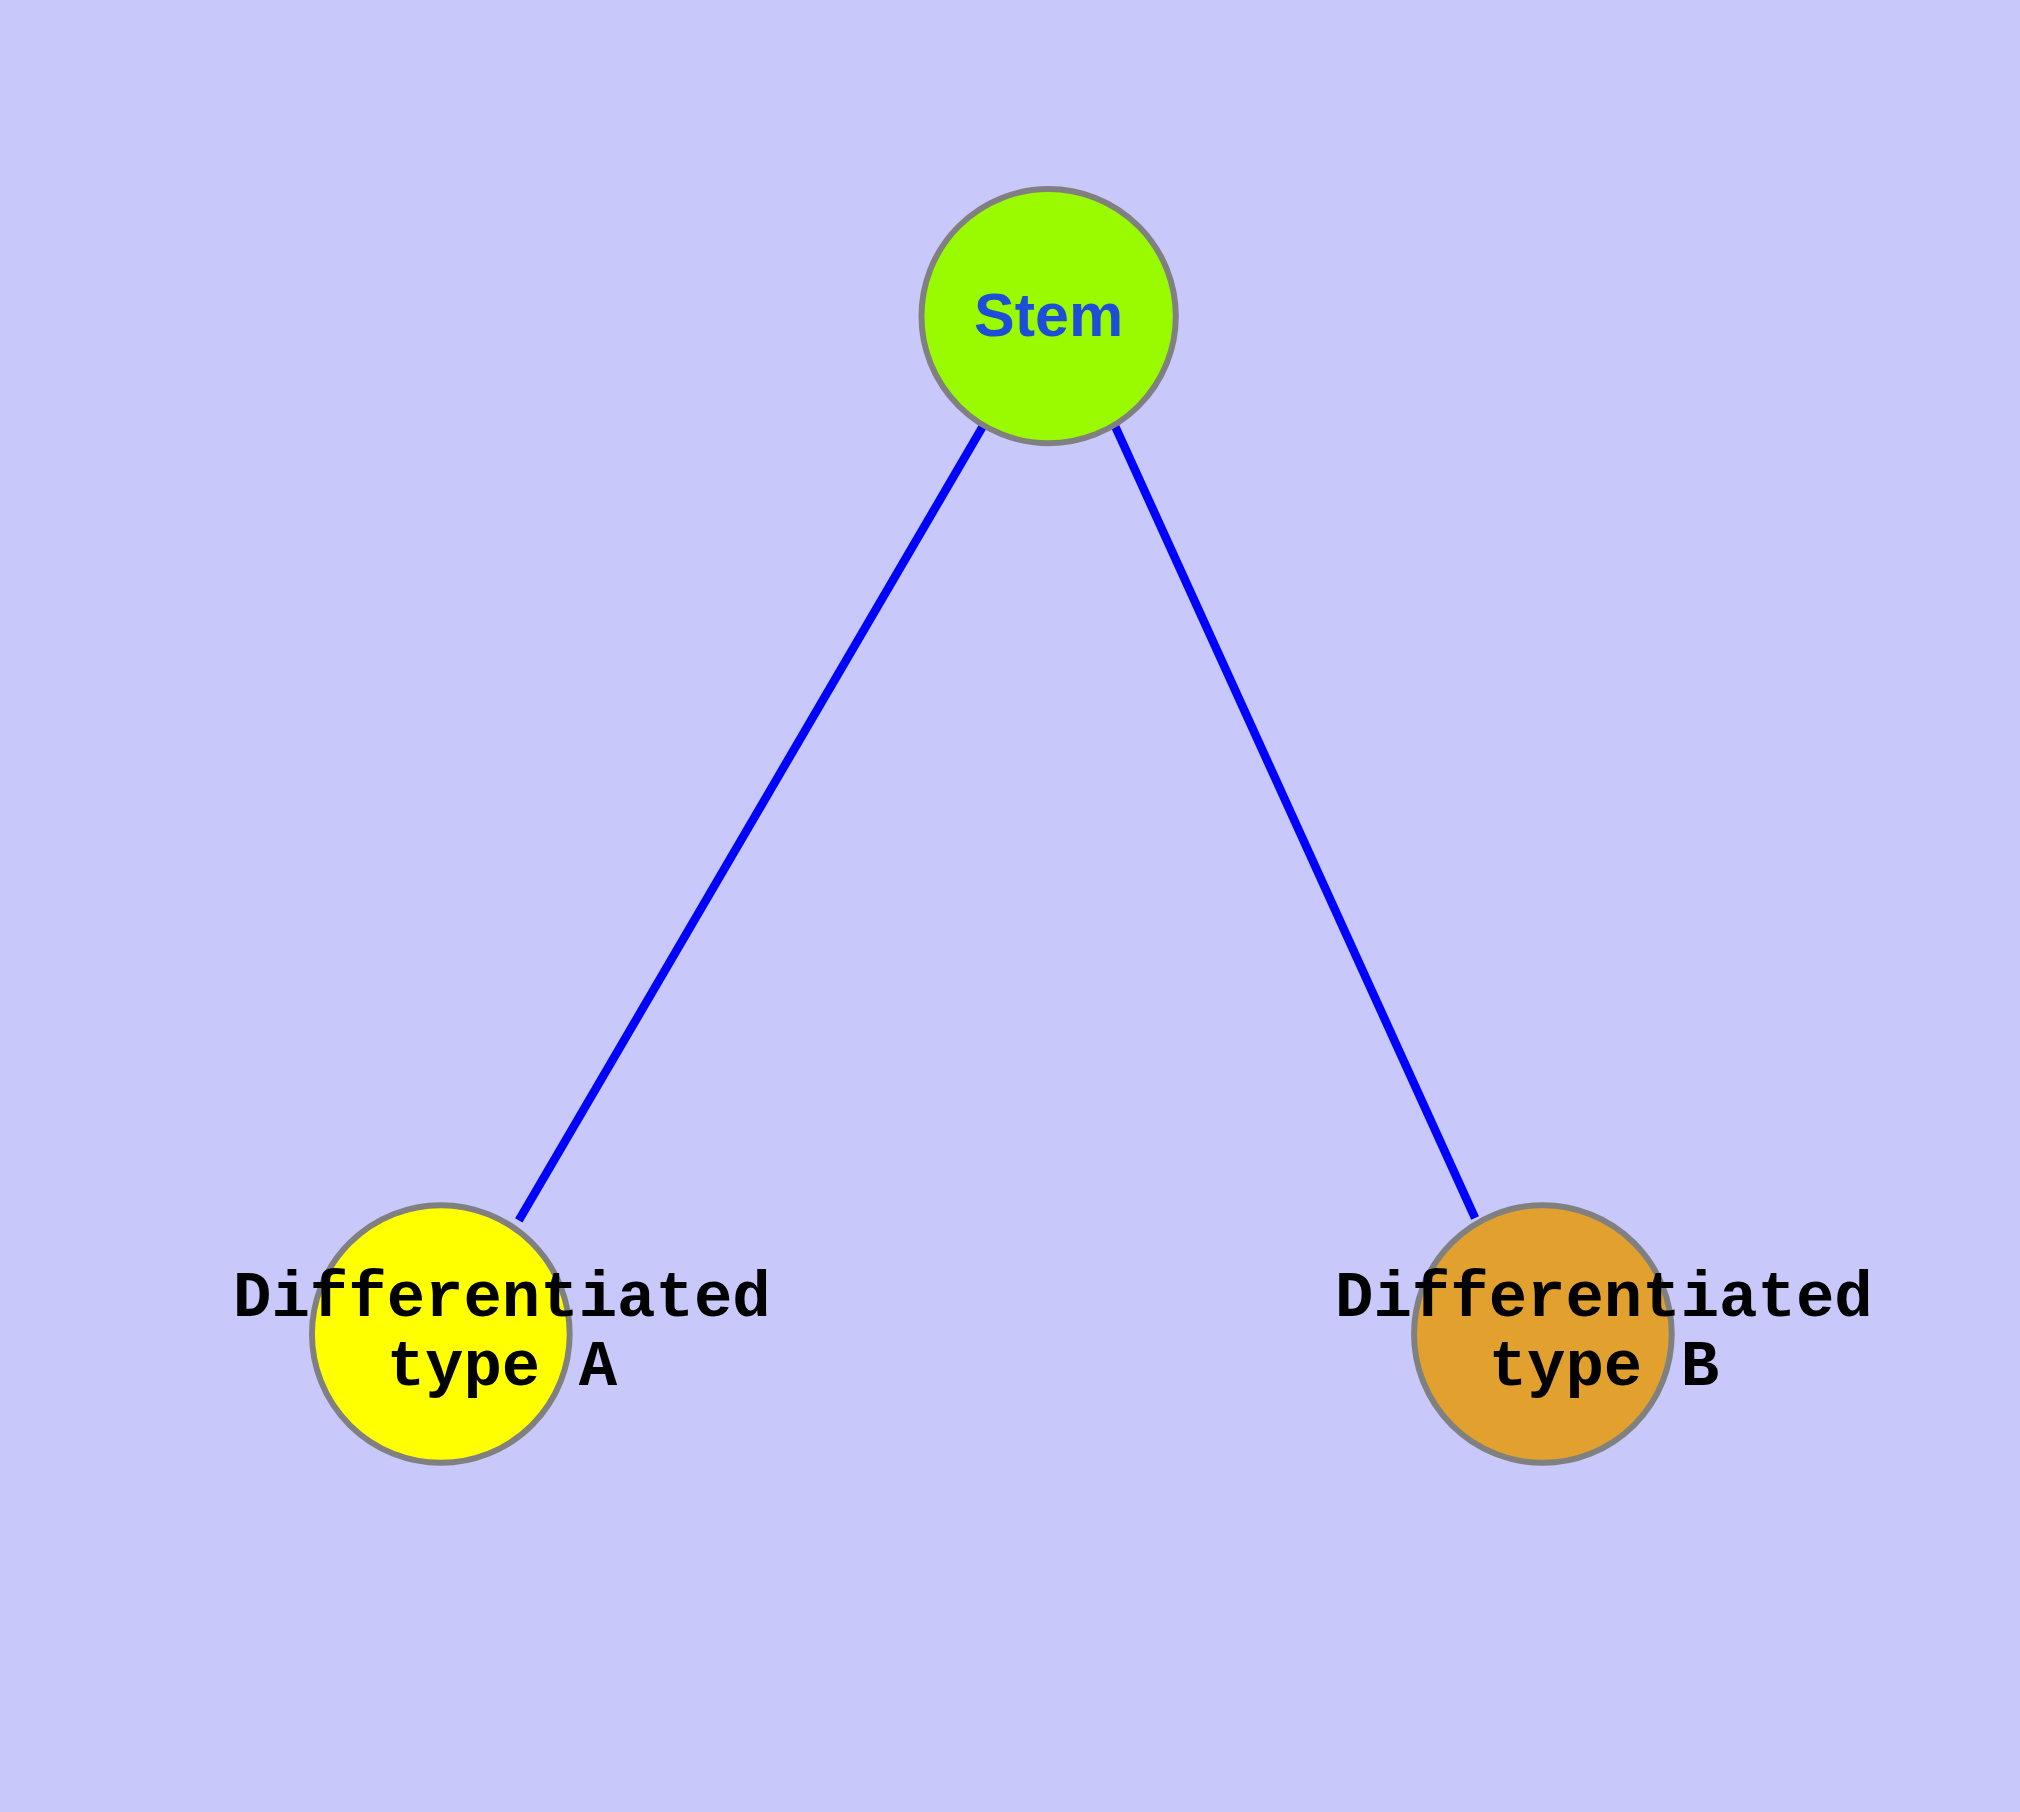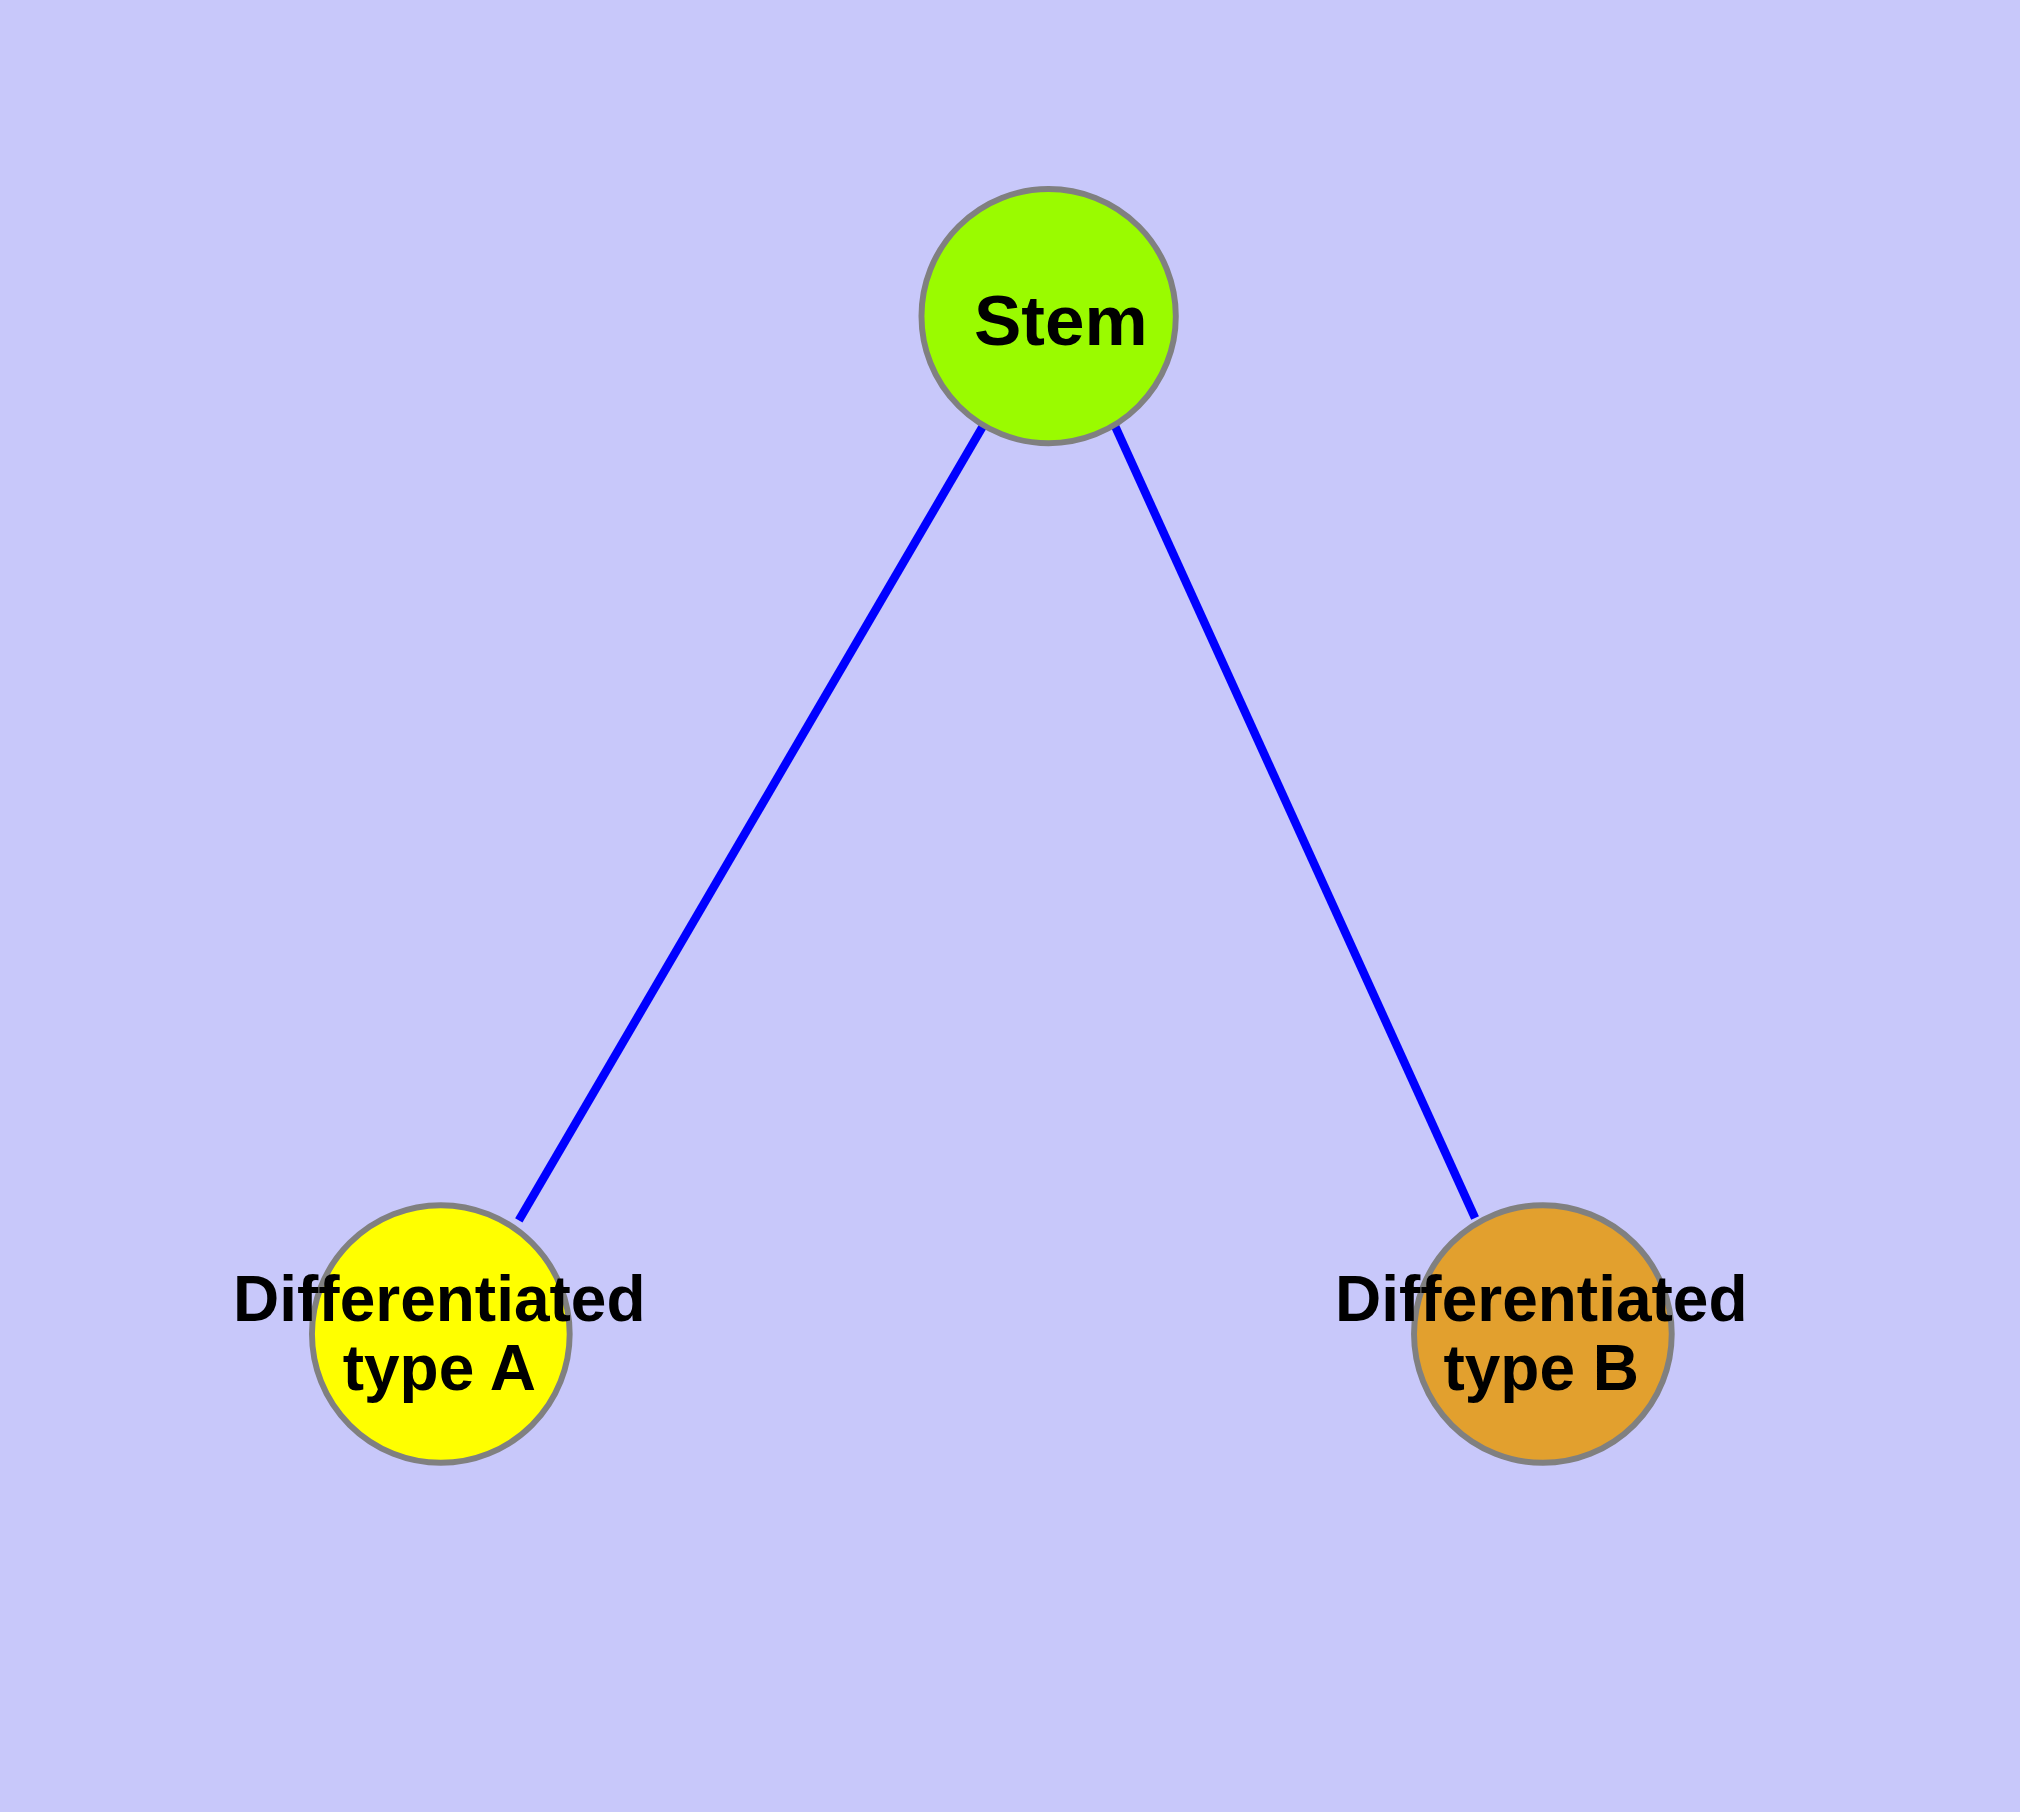--- a/index.html
+++ b/index.html
@@ -33,39 +33,40 @@
     text-align: center;
     white-space: pre;
     pointer-events: none;
     line-height: 1.08;
   }
   .node-label.root {
     font-size: 61px;
   }
   .node-label.leaf {
     font-size: 64px;
+    font-family: Liberation Mono, monospace;
   }
 </style>
 </head>
 <body>
 
 <div id="graph-canvas" style="width: 2021px; height: 1812px;">
   <svg id="graph-svg" viewBox="0 0 2384 2138" preserveAspectRatio="none" aria-hidden="true" style="width: 2021px; height: 1812px;">
     <rect id="bg-rect" x="0" y="0" width="2384" height="2138" fill="#c8c8fa"></rect>
     <g id="edges-layer">
         <line x1="1160" y1="502" x2="612" y2="1440" stroke="#0000ff" stroke-width="10" stroke-linecap="butt"></line>
         <line x1="1315" y1="502" x2="1740" y2="1437" stroke="#0000ff" stroke-width="10" stroke-linecap="butt"></line>
       </g>
     <g id="nodes-layer">
         <circle cx="1237" cy="373" r="150" fill="#9afb00" stroke="#808080" stroke-width="7"></circle>
         <circle cx="520" cy="1574" r="152" fill="#ffff00" stroke="#808080" stroke-width="7"></circle>
         <circle cx="1820" cy="1574" r="152" fill="#e2a02e" stroke="#808080" stroke-width="7"></circle>
       </g>
   </svg>
   <div id="labels-layer">
-      <div class="node-label root" style="font-size: 71px; color: #000000; left: 974px; top: 283px;">Stem</div>
+      <div class="node-label root" style="font-size: 61px; color: #1d4ed8; left: 974px; top: 283px;">Stem</div>
       <div class="node-label leaf" style="font-size: 64px; color: rgb(0, 0, 0); left: 233px; top: 1265px;">Differentiated
 type A</div>
       <div class="node-label leaf" style="font-size: 64px; color: rgb(0, 0, 0); left: 1335px; top: 1265px;">Differentiated
 type B</div>
     </div>
 </div>
 
 
 </body></html>

